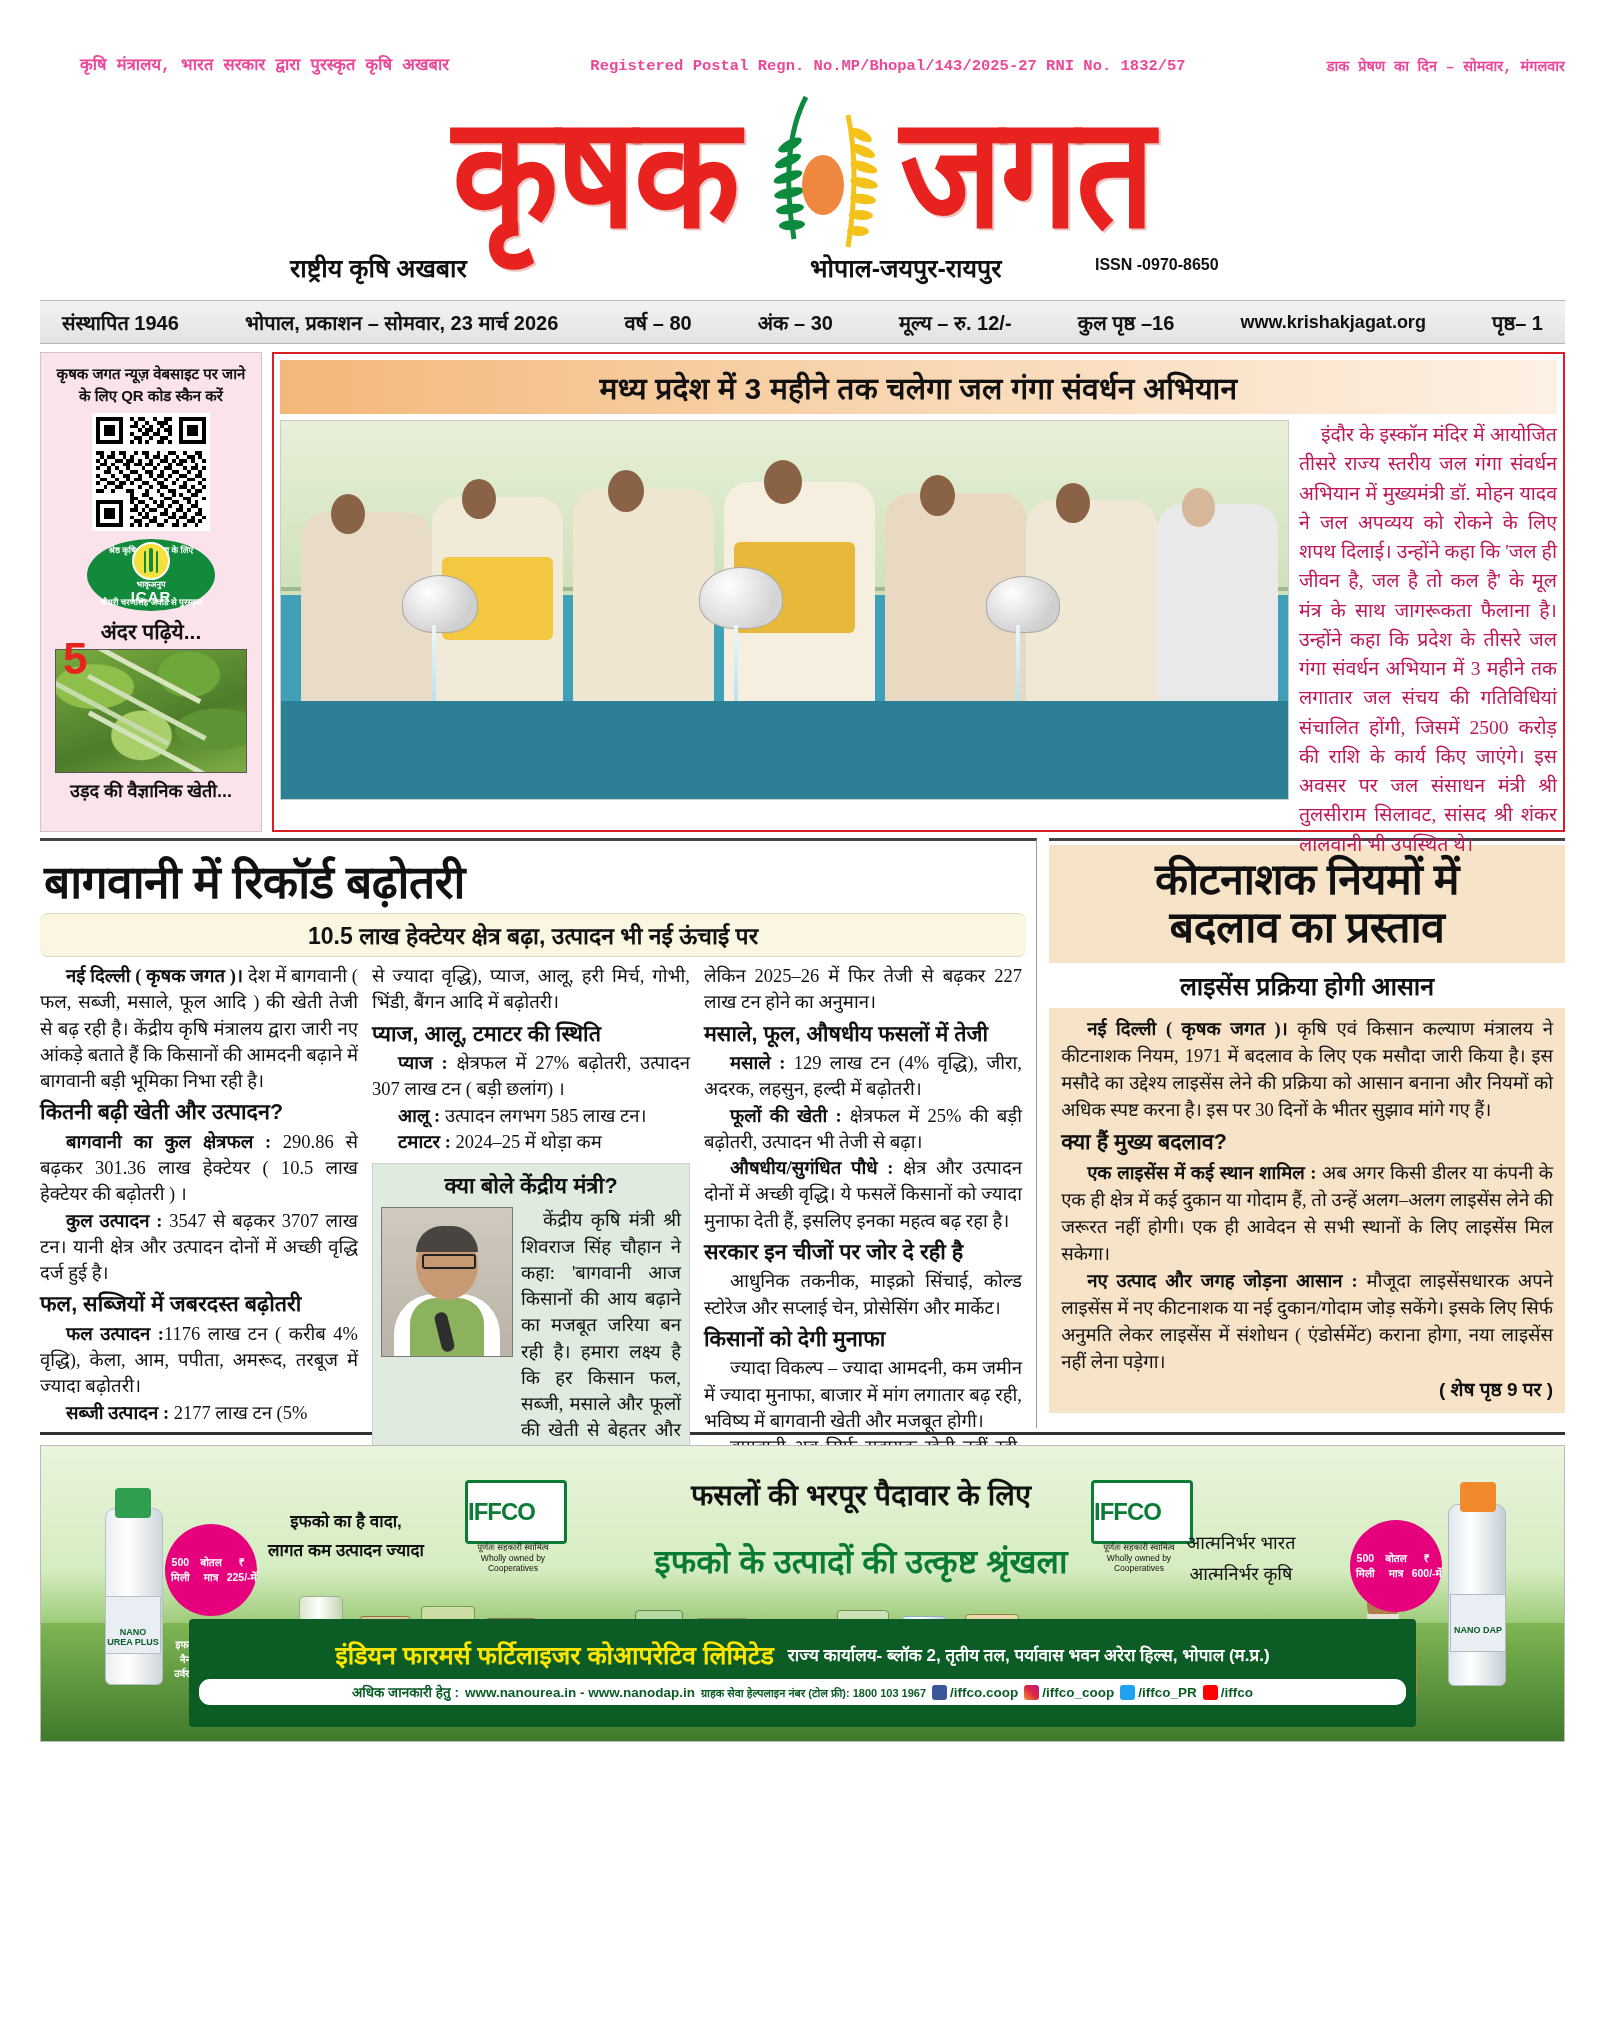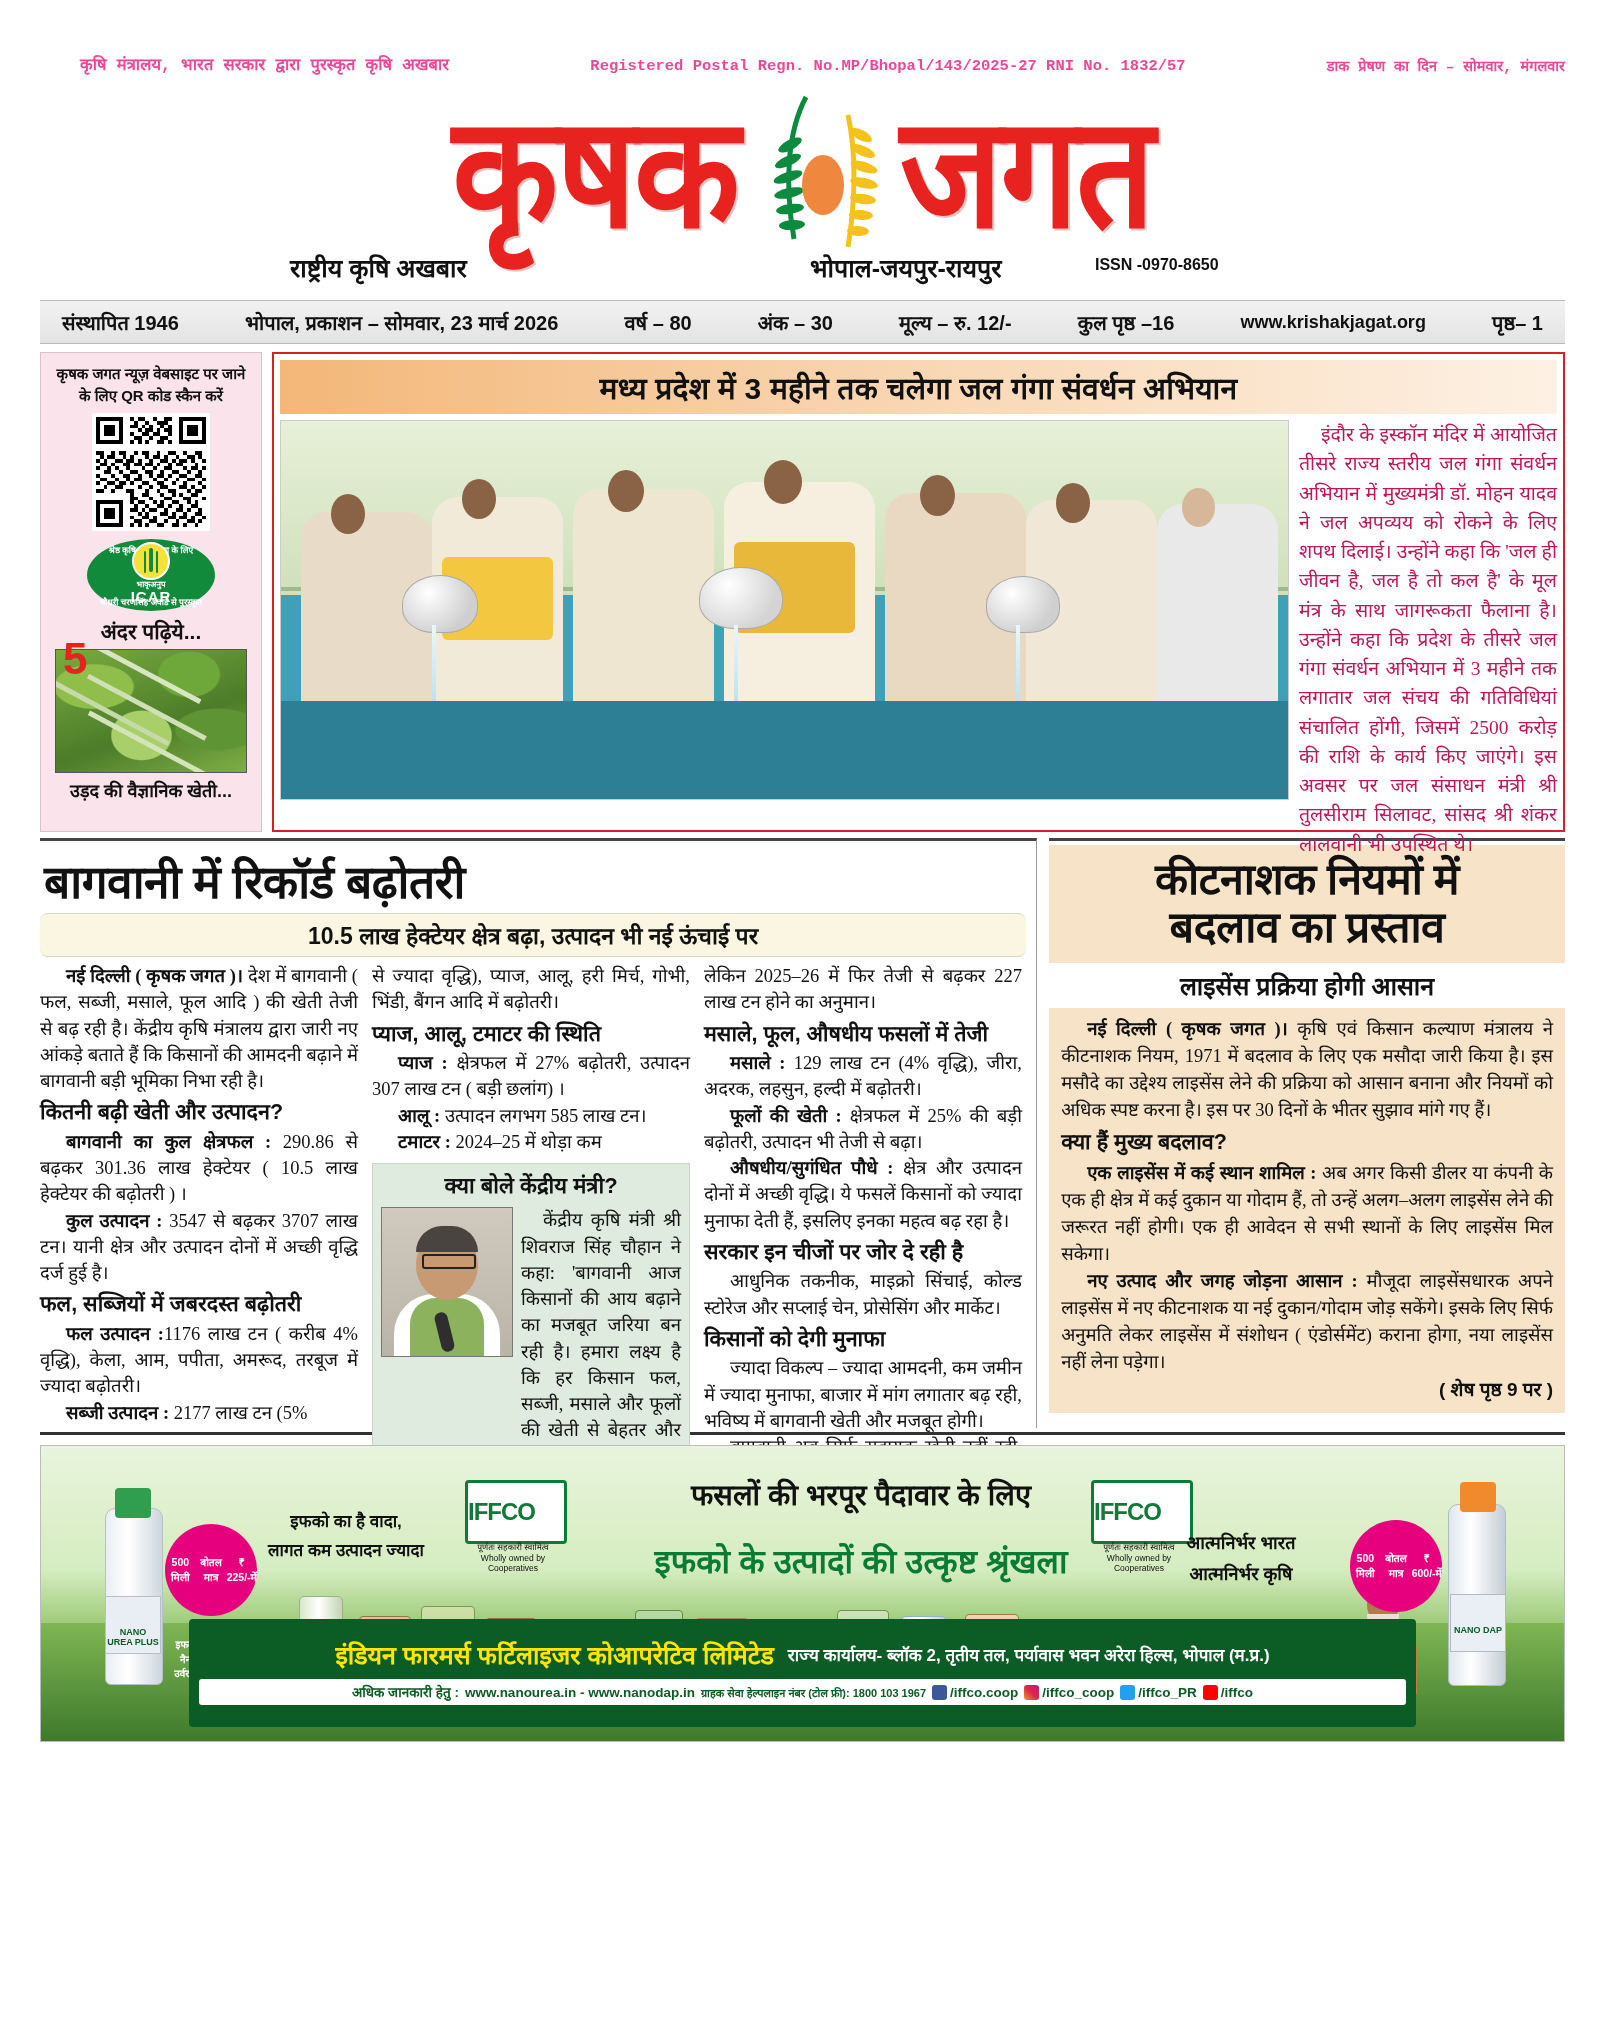--- a/index.html
+++ b/index.html
@@ -248,42 +248,42 @@
   .ad-head2{
     position:absolute;left:540px;top:92px;width:560px;text-align:center;
     font-family:"Liberation Sans",sans-serif;font-weight:700;font-size:33px;color:#0a7b34;
   }
   .ad-promise{
     position:absolute;left:205px;top:62px;width:200px;text-align:center;
     font-family:"Liberation Sans",sans-serif;font-weight:700;font-size:17px;color:#111;line-height:1.7;
   }
   .ad-atma{
     position:absolute;left:1105px;top:82px;width:190px;text-align:center;
-    font-family:"Liberation Sans",sans-serif;font-weight:700;font-size:18px;color:#111;line-height:1.7;
+    font-family:"Liberation Sans",sans-serif;font-weight:400;font-size:18px;color:#111;line-height:1.7;
   }
   .burst{
     position:absolute;width:92px;height:92px;background:#e6007e;border-radius:50%;
     display:flex;flex-direction:row;align-items:center;justify-content:center;color:#fff;
     font-family:"Liberation Sans",sans-serif;font-size:10.5px;font-weight:700;line-height:1.45;text-align:center;
   }
   .burst:before{content:"";position:absolute;left:0;top:0;width:92px;height:92px;background:#e6007e;border-radius:50%;transform:rotate(45deg) scale(.93);z-index:-1;}
   .burst.small{width:96px;height:72px;border-radius:48px/36px;font-size:10px;}
   .bottle{position:absolute;border-radius:10px 10px 6px 6px;}
   .ad-footer{
     position:absolute;left:148px;right:148px;bottom:14px;height:108px;background:#0c5c26;border-radius:4px;
     padding:18px 10px;box-sizing:border-box;text-align:center;
   }
   .ad-company{
     font-family:"Liberation Sans",sans-serif;font-weight:700;font-size:25px;color:#ffe600;display:inline-block;vertical-align:middle;
   }
   .ad-office{
     font-family:"Liberation Sans",sans-serif;font-weight:700;font-size:17px;color:#ffffff;display:inline-block;vertical-align:middle;margin-left:10px;
   }
   .ad-strip{
-    margin-top:8px;background:#fff;border-radius:3px;padding:4px 6px;
+    margin-top:8px;background:#fff;border-radius:11px;padding:4px 6px;
     font-family:"Liberation Sans",sans-serif;font-size:13.5px;color:#0c5c26;font-weight:700;
     display:flex;align-items:center;justify-content:center;gap:6px;flex-wrap:nowrap;
   }
   .soc{display:inline-flex;align-items:center;gap:3px;}
   .soc i{width:15px;height:15px;border-radius:3px;display:inline-block;}
   .soc.fb i{background:#3b5998;}
   .soc.ig i{background:linear-gradient(45deg,#f09433,#dc2743,#bc1888);}
   .soc.tw i{background:#1da1f2;}
   .soc.yt i{background:#ff0000;}
   .sep-dark{height:3px;background:#333;margin:4px 40px 0 40px;}

